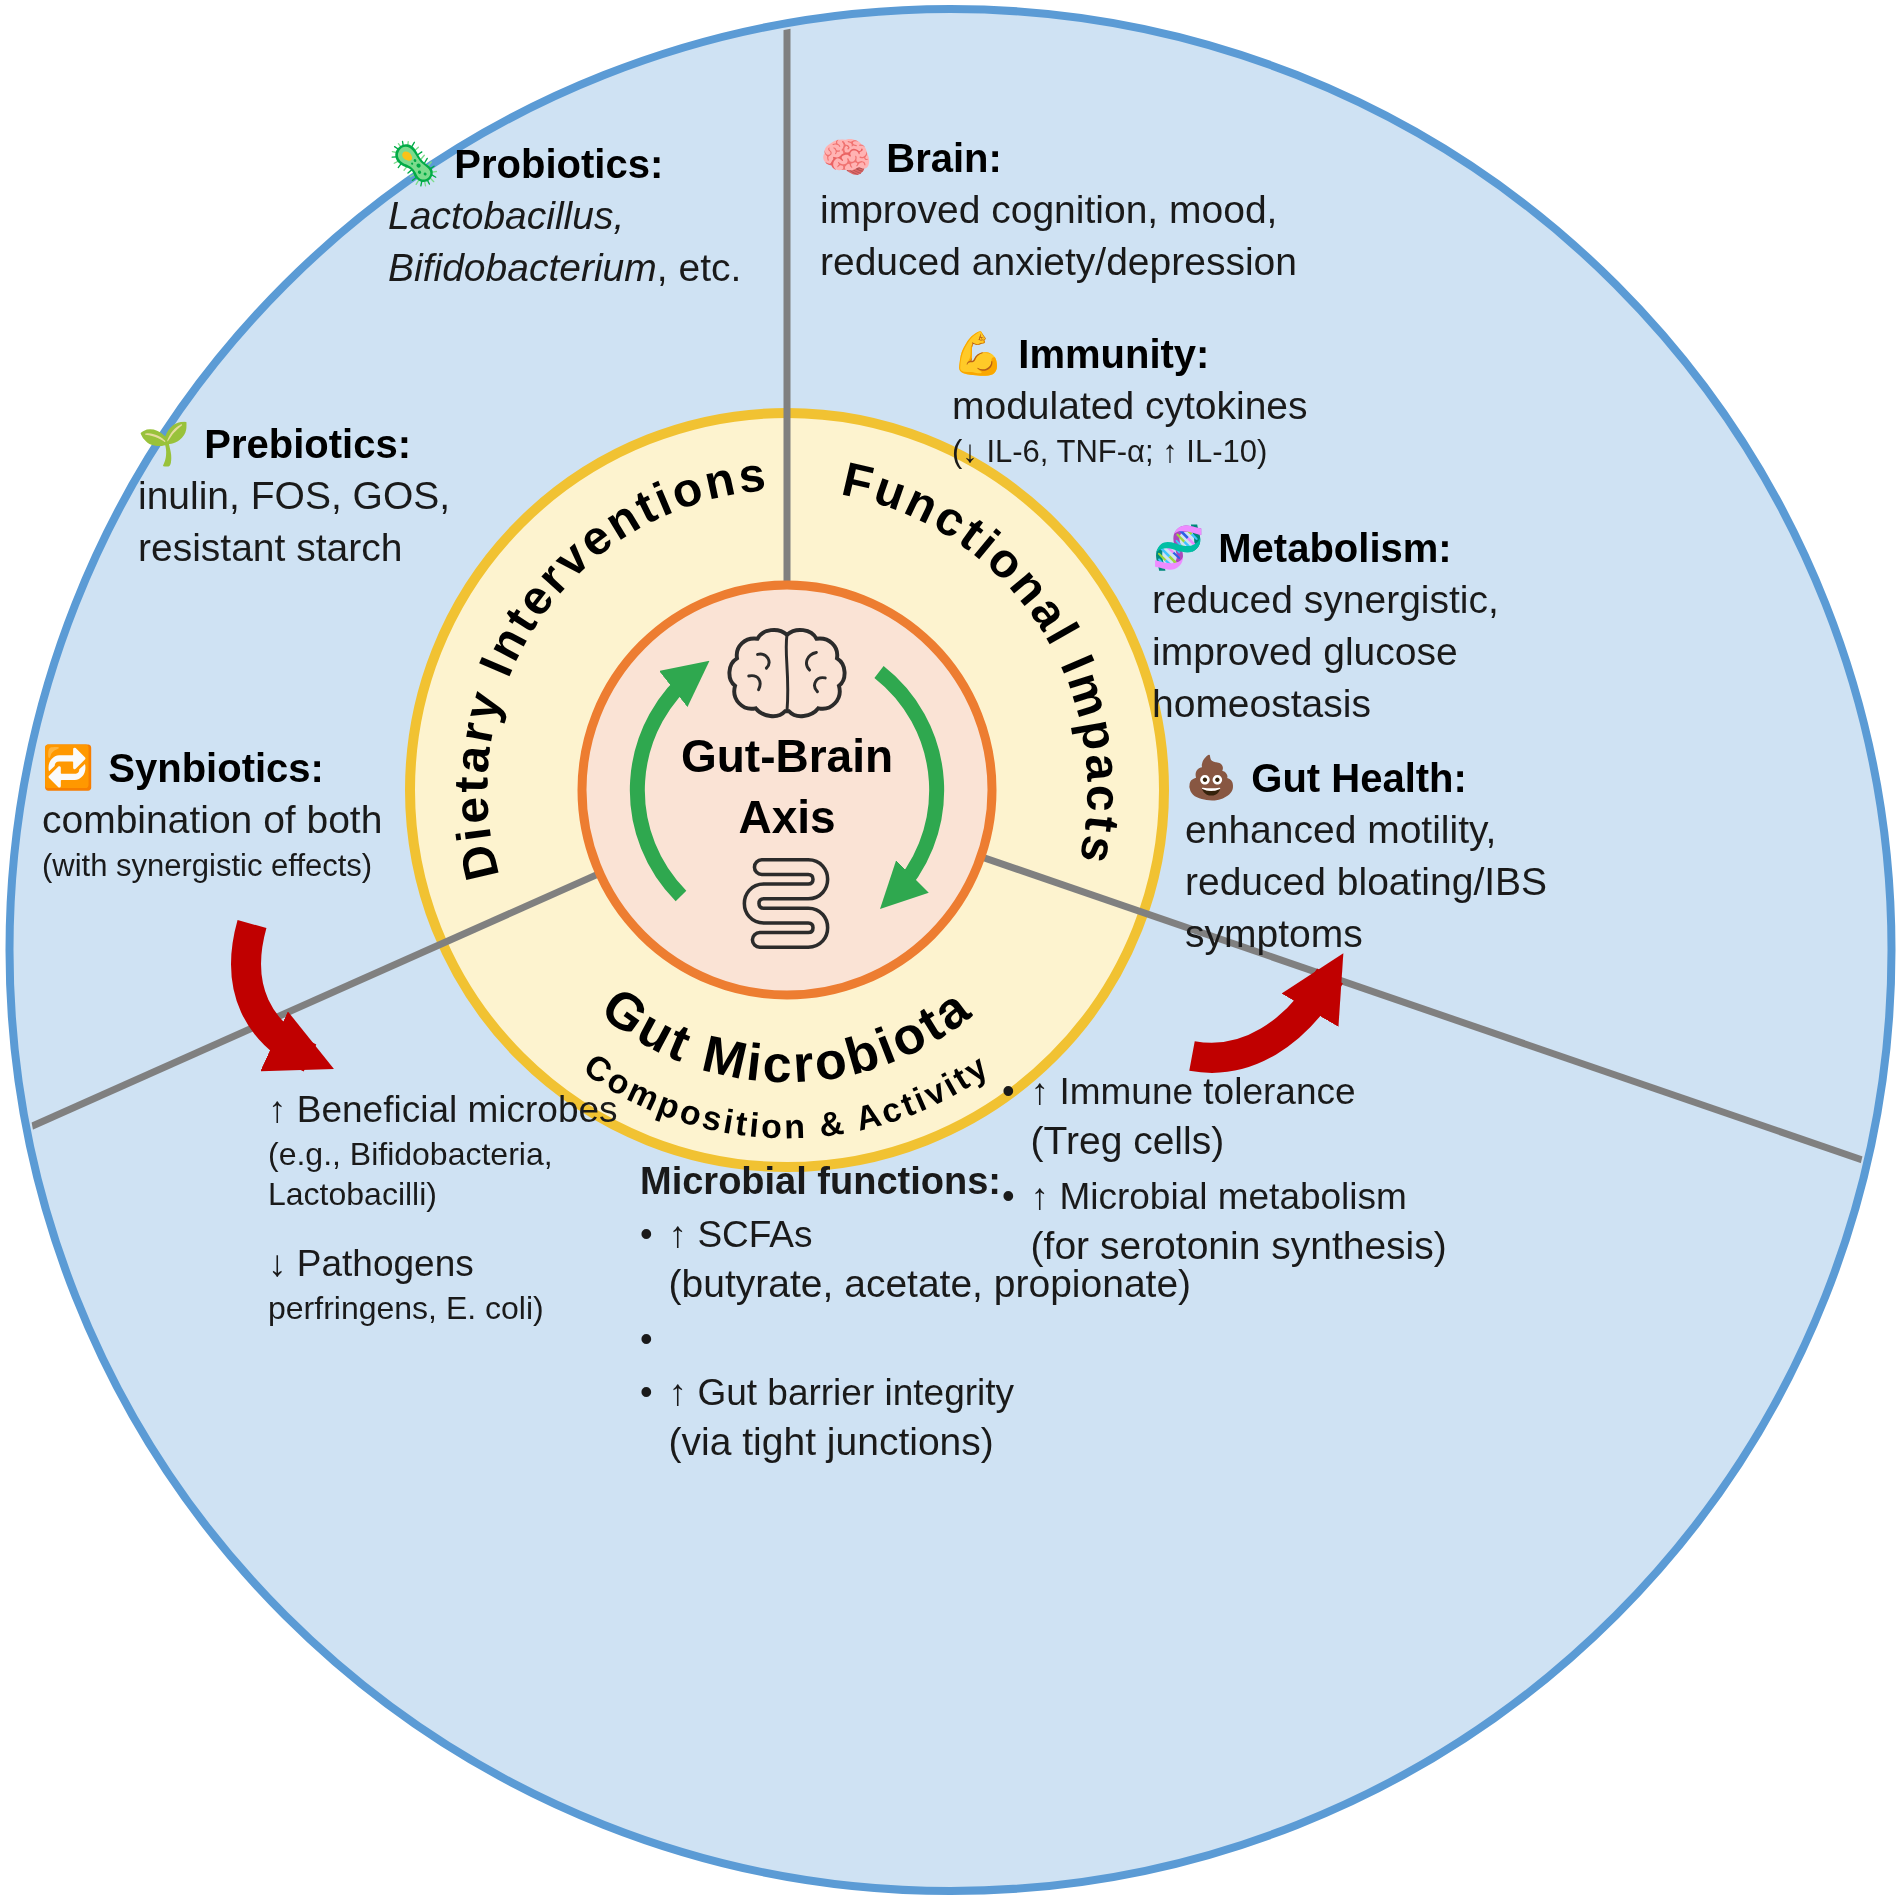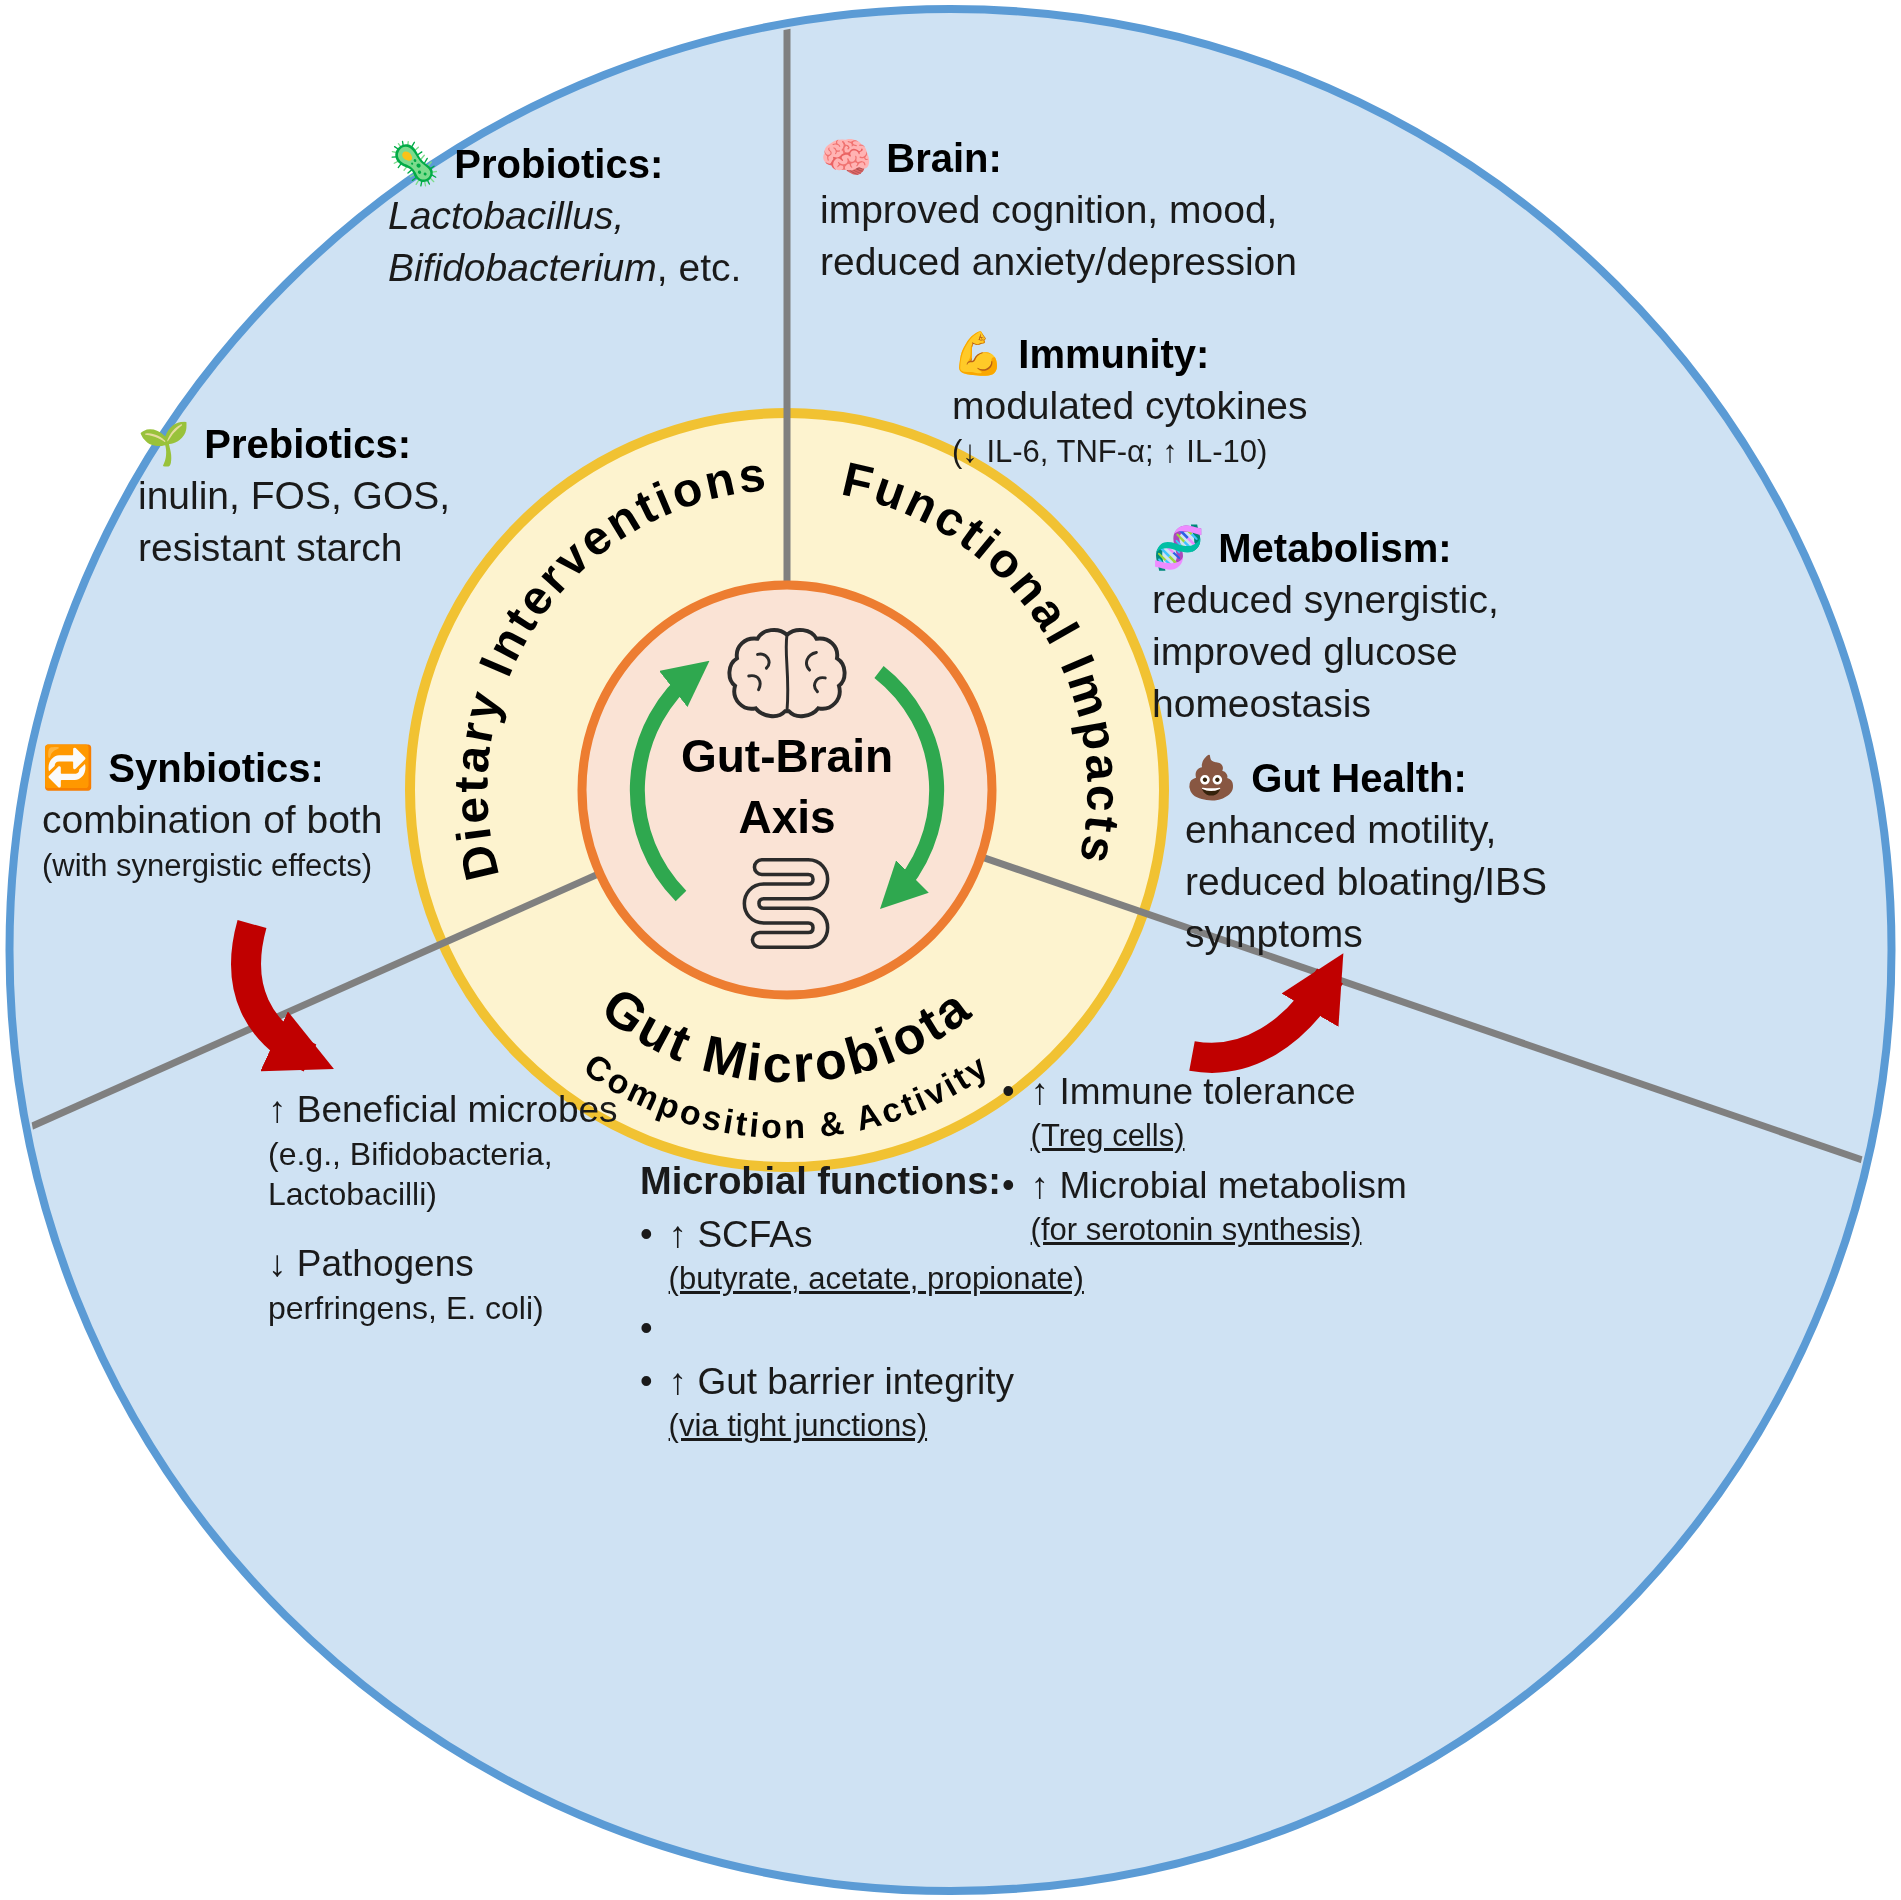--- a/index.html
+++ b/index.html
@@ -23,21 +23,21 @@
   }
   .icon { font-size: 42px; line-height: 1; }
   .body-line { font-size: 39px; line-height: 1.33; white-space: nowrap; }
   .note { font-size: 31px; line-height: 1.3; white-space: nowrap; }
   .italic { font-style: italic; }
 
   .list-title { font-weight: 700; font-size: 38px; margin-bottom: 8px; white-space: nowrap; }
   .li { display: flex; gap: 16px; margin-bottom: 6px; }
   .bullet { font-size: 36px; line-height: 1.3; }
   .item-text { font-size: 37px; line-height: 1.3; white-space: nowrap; }
-  .item-note { font-size: 31px; line-height: 1.3; white-space: nowrap; text-decoration: underline; }
+  .item-note { font-size: 39px; line-height: 1.3; white-space: nowrap; }
 
   .mini-title { font-size: 37px; line-height: 1.3; white-space: nowrap; }
   .mini-note { font-size: 32px; line-height: 1.25; white-space: nowrap; }
   .gap { height: 26px; }
 
   .center-block {
     position: absolute; left: 607px; top: 596px; width: 360px; height: 390px;
     display: flex; flex-direction: column; align-items: center; justify-content: center;
     gap: 6px; text-align: center;
   }

